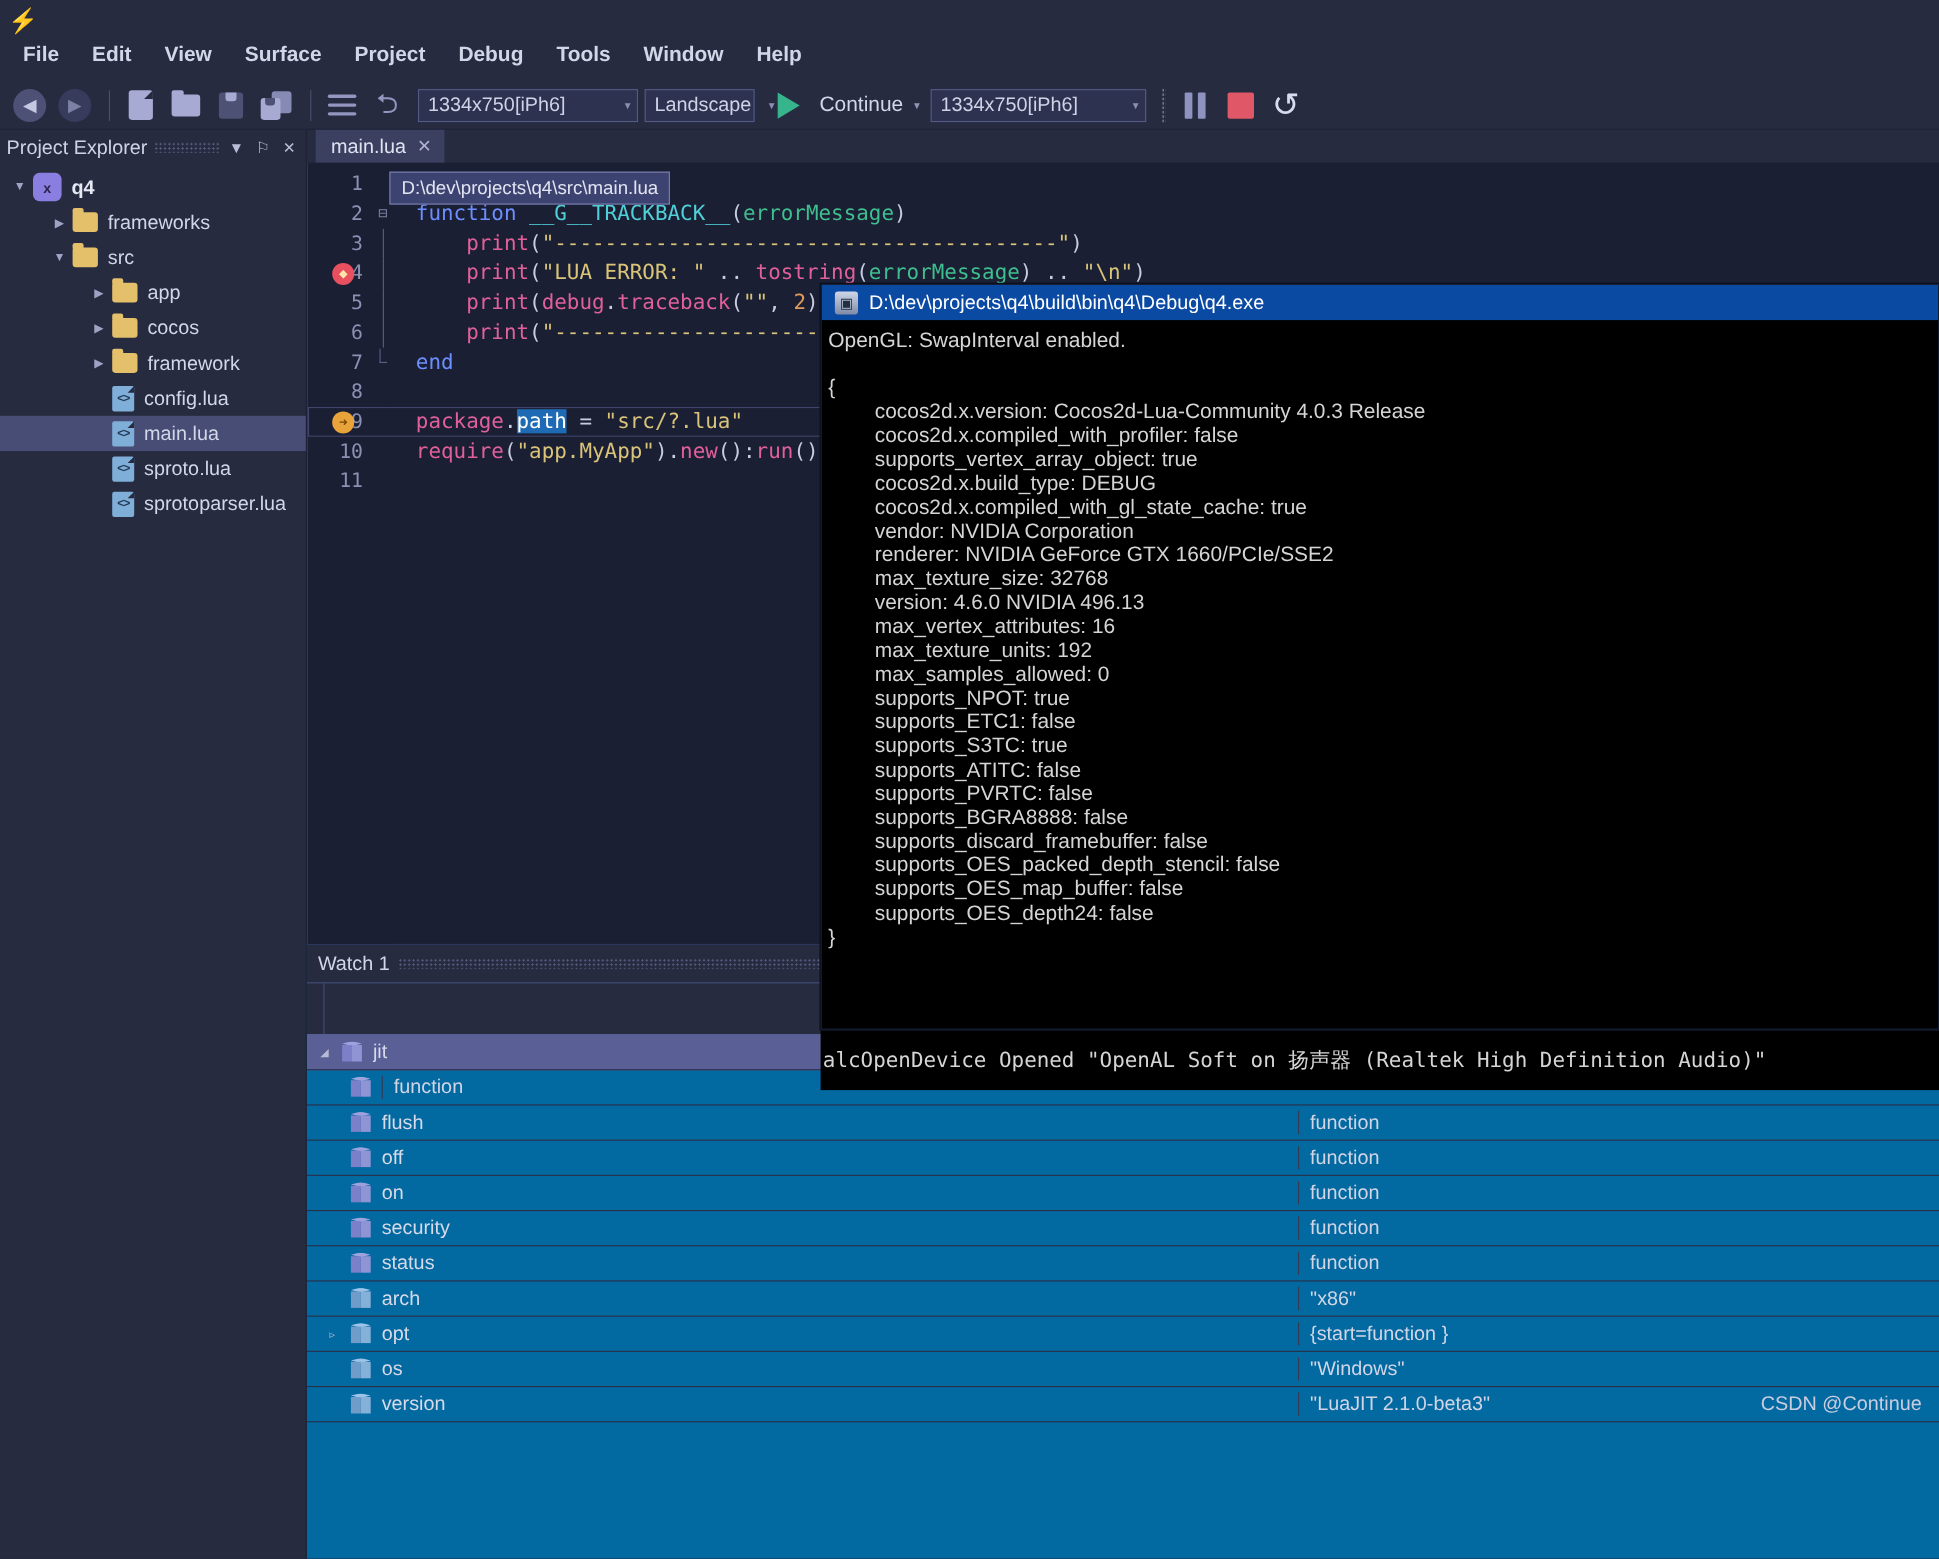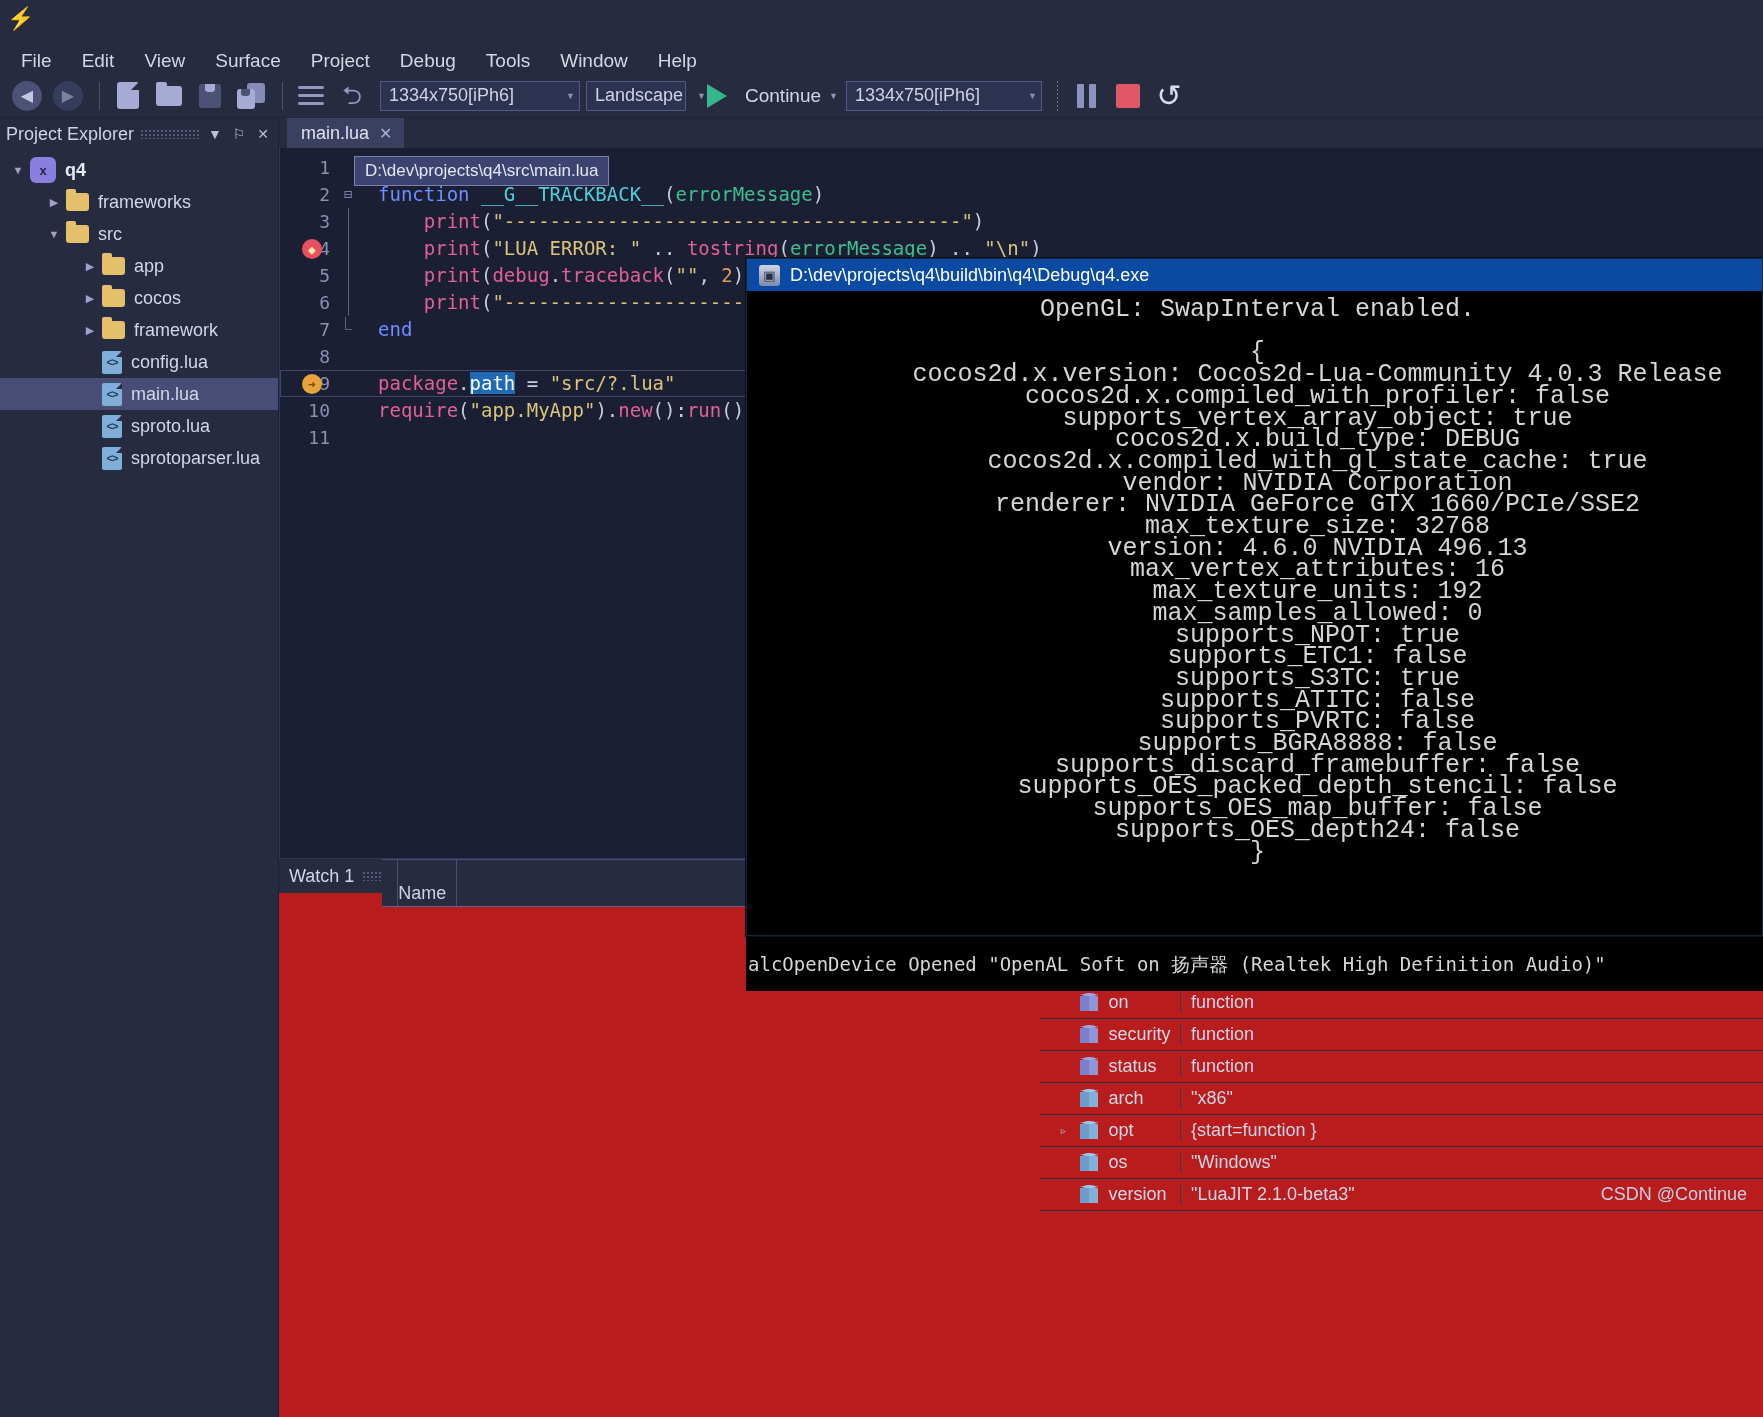--- a/index.html
+++ b/index.html
@@ -31,23 +31,24 @@
     margin-right: 6px;
   }
   .title-text {
     font-size: 19.5px; color: #d6d9e8; letter-spacing: .1px;
     white-space: nowrap;
   }
 
   
   .menubar {
     height: 37px;
-    display: flex; align-items: flex-end;
+    display: flex; align-items: flex-start;
     padding-left: 6px;
     background: #262b40;
+    font-weight: bold;
   }
   .menu-item {
     font-size: 19px; color: #d3d6e6;
     padding: 2px 15px;
     cursor: default; white-space: nowrap;
   }
 
   
   .toolbar {
     height: 44px;
@@ -273,22 +274,22 @@
     background:#3d4370; border:1px solid #7b81ad;
     color:#e2e5f2; font-size:17px;
     padding: 4px 10px;
     font-family: "Liberation Sans", sans-serif;
     white-space:nowrap;
   }
 
   
   .watch {
     height: 100%;
-    display:flex; flex-direction:row;
-    background:#b91c1c;
+    display:flex; flex-direction:column;
+    background:#0369a1;
     border-top:1px solid #30355a;
   }
   .watch-head {
     height: 34px; display:flex; align-items:center; gap:8px;
     padding-left:10px; background:#262b40;
   }
   .watch-title { font-size:18px; color:#d2d6e8;}
   .grid-head {
     height: 48px; display:flex; align-items:flex-end;
     background:#262b40; border-bottom:1px solid #5a6090;
@@ -356,23 +357,23 @@
     font-family:"Liberation Sans", sans-serif;
   }
   .console-ic {
     width:21px;height:21px;border-radius:3px;
     background: linear-gradient(#cfd6e8,#7e8aa6);
     display:flex;align-items:center;justify-content:center;
     font-size:13px; color:#23303f;
   }
   .console-body {
     padding: 8px 0 0 6px;
-    font-family:Liberation Mono, monospace;
-    font-size: 25px; line-height: 21.7px;
-    color:#d5d5d5; white-space: pre; text-align: center;
+    font-family:Liberation Sans, sans-serif;
+    font-size: 19px; line-height: 21.7px;
+    color:#d5d5d5; white-space: pre;
   }
   .console-tail {
     position:absolute;
     left: 746px; top: 937px; width: 1017px; height: 54px;
     background:#000; color:#d5d5d5;
     font-family:"DejaVu Sans Mono", monospace;
     font-size: 19px; line-height: 54px;
     white-space: pre; overflow: hidden;
     z-index: 49;
     padding-left: 2px;

